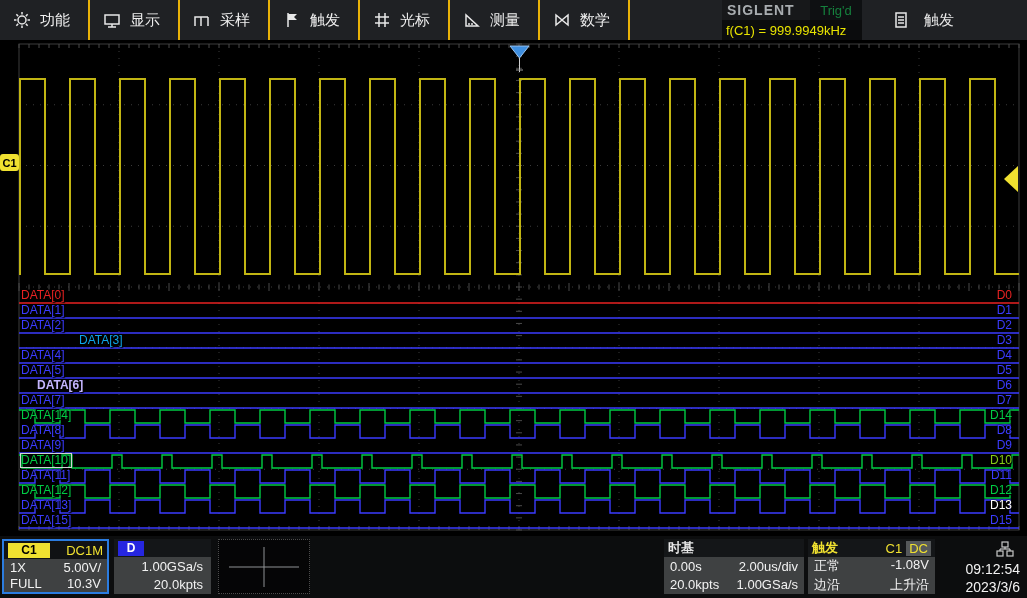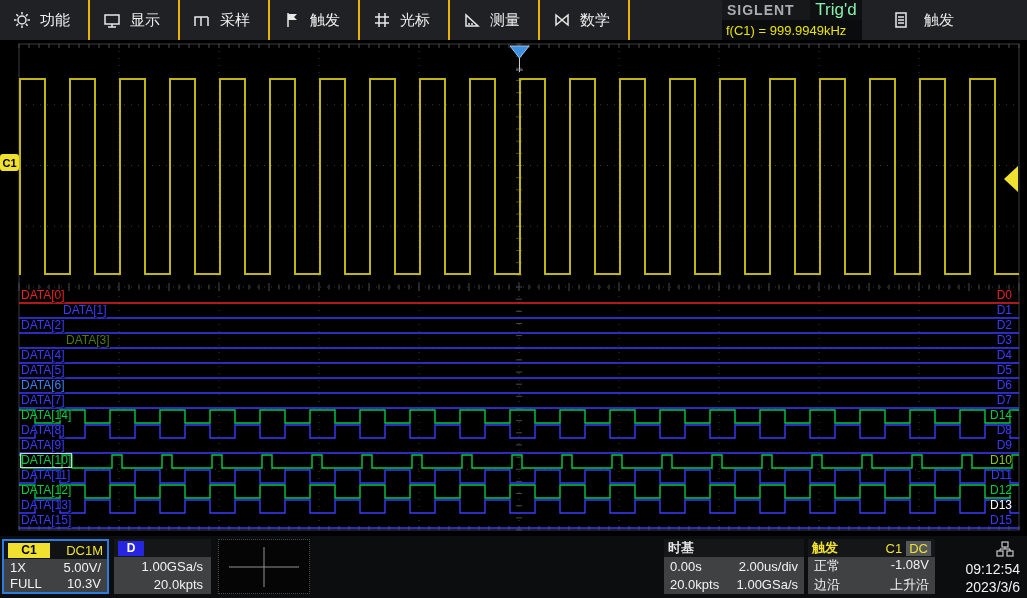--- a/index.html
+++ b/index.html
@@ -10,21 +10,21 @@
            border-bottom:2px solid #000;display:flex;}
   .menu-item{width:90px;height:40px;box-sizing:border-box;border-right:2px solid #eab308;
              display:flex;align-items:center;gap:9px;padding-left:13px;cursor:default;}
   .menu-item .mlabel{font-size:15px;color:#f0f0f0;white-space:nowrap;}
   .micon{width:18px;height:18px;display:inline-block;flex:0 0 18px;}
   #logo-block{position:absolute;left:722px;top:0;width:140px;height:40px;background:#0b0c0d;
               display:flex;flex-direction:column;}
   #logo-row{display:flex;height:20px;}
   #brand{flex:1;background:#17181a;color:#a9adb0;font-weight:bold;font-size:14px;
          letter-spacing:1px;display:flex;align-items:center;padding-left:5px;}
-  #trig-chip{width:52px;background:#0e1012;color:#86efac;font-size:17px;display:flex;
+  #trig-chip{width:52px;background:#0e1012;color:#15803d;font-size:13px;display:flex;
              align-items:center;justify-content:center;}
   #freq-row{height:20px;color:#e8e400;font-size:13px;display:flex;align-items:center;padding-left:4px;white-space:nowrap;}
   #menu-right{position:absolute;left:876px;top:0;width:120px;height:40px;display:flex;
               align-items:center;gap:14px;padding-left:16px;background:#1f2124;}
   #menu-right .mlabel{font-size:15px;}
   
   #plot{position:absolute;left:0;top:42px;width:1027px;height:494px;background:#000;}
   #wavesvg{position:absolute;left:0;top:0;}
   .dig-label{position:absolute;font-size:12px;line-height:13px;height:13px;
              text-shadow:1px 1px 1px #000,0 0 2px #000;white-space:nowrap;z-index:3;}
@@ -532,31 +532,31 @@
         <path d="M19,486 H1019" stroke="#3b3bff" stroke-width="1.4" fill="none"></path>
         <polygon points="510,4 529,4 519.5,16" fill="#3f8fe0" stroke="#9cc4ef" stroke-width="1"></polygon>
         <line x1="519.5" y1="16" x2="519.5" y2="30" stroke="#cfcfcf" stroke-width="1"></line>
         <line x1="516" y1="28" x2="523" y2="28" stroke="#9a9a9a" stroke-width="1"></line>
         <polygon points="1018,124 1018,150 1004,137" fill="#f0e130"></polygon>
       </svg>
     <div id="c1-chip">C1</div>
     <div id="dig-labels">
         <div class="dig-label" style="left: 21px; top: 247px; color: rgb(232, 34, 34);">DATA[0]</div>
         <div class="dig-label right" style="left: 962px; top: 247px; width: 50px; color: rgb(232, 34, 34);">D0</div>
-        <div class="dig-label" style="left: 21px; top: 262px; color: rgb(59, 59, 255); margin-left: 42px;">DATA[1]</div>
+        <div class="dig-label" style="left: 21px; top: 262px; color: rgb(59, 59, 255);">DATA[1]</div>
         <div class="dig-label right" style="left: 962px; top: 262px; width: 50px; color: rgb(59, 59, 255);">D1</div>
         <div class="dig-label" style="left: 21px; top: 277px; color: rgb(59, 59, 255);">DATA[2]</div>
         <div class="dig-label right" style="left: 962px; top: 277px; width: 50px; color: rgb(59, 59, 255);">D2</div>
-        <div class="dig-label" style="left: 25px; top: 292px; color: #4d7c0f; padding-left: 41px;">DATA[3]</div>
+        <div class="dig-label" style="left: 38px; top: 292px; color: #0ea5e9; padding-left: 41px;">DATA[3]</div>
         <div class="dig-label right" style="left: 962px; top: 292px; width: 50px; color: rgb(59, 59, 255);">D3</div>
         <div class="dig-label" style="left: 21px; top: 307px; color: rgb(59, 59, 255);">DATA[4]</div>
         <div class="dig-label right" style="left: 962px; top: 307px; width: 50px; color: rgb(59, 59, 255);">D4</div>
         <div class="dig-label" style="left: 21px; top: 322px; color: rgb(59, 59, 255);">DATA[5]</div>
         <div class="dig-label right" style="left: 962px; top: 322px; width: 50px; color: rgb(59, 59, 255);">D5</div>
-        <div class="dig-label" style="left: 21px; top: 337px; color: #3b82f6;">DATA[6]</div>
+        <div class="dig-label" style="left: 37px; top: 337px; color: #c4b5fd; font-weight: bold;">DATA[6]</div>
         <div class="dig-label right" style="left: 962px; top: 337px; width: 50px; color: rgb(59, 59, 255);">D6</div>
         <div class="dig-label" style="left: 21px; top: 352px; color: rgb(59, 59, 255);">DATA[7]</div>
         <div class="dig-label right" style="left: 962px; top: 352px; width: 50px; color: rgb(59, 59, 255);">D7</div>
         <div class="dig-label" style="left: 21px; top: 367px; color: rgb(0, 204, 68);">DATA[14]</div>
         <div class="dig-label right" style="left: 962px; top: 367px; width: 50px; color: rgb(0, 204, 68);">D14</div>
         <div class="dig-label" style="left: 21px; top: 382px; color: rgb(59, 59, 255);">DATA[8]</div>
         <div class="dig-label right" style="left: 962px; top: 382px; width: 50px; color: rgb(59, 59, 255);">D8</div>
         <div class="dig-label" style="left: 21px; top: 397px; color: rgb(59, 59, 255);">DATA[9]</div>
         <div class="dig-label right" style="left: 962px; top: 397px; width: 50px; color: rgb(59, 59, 255);">D9</div>
         <div class="dig-label selected" style="left: 21px; top: 412px; color: rgb(0, 204, 68);">DATA[10]</div>

